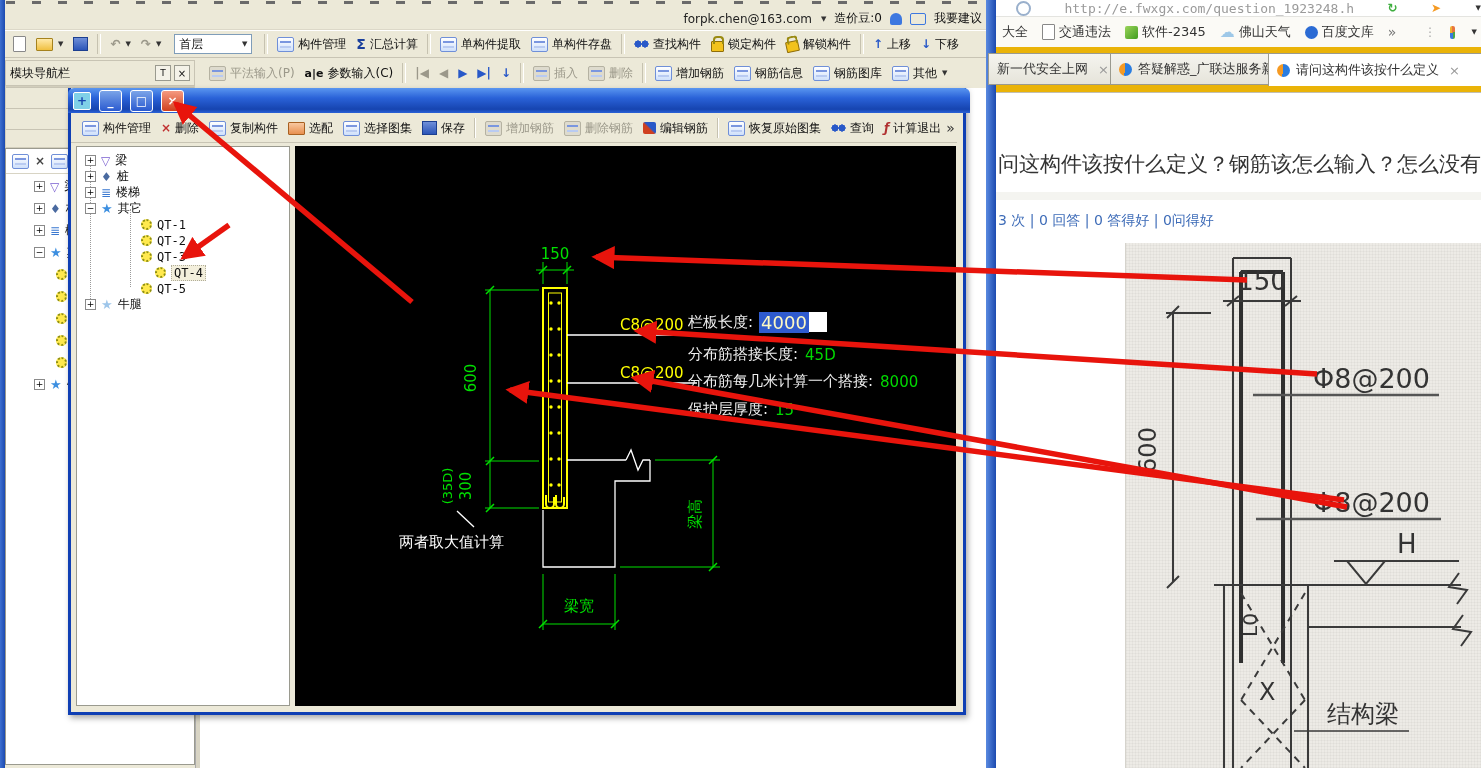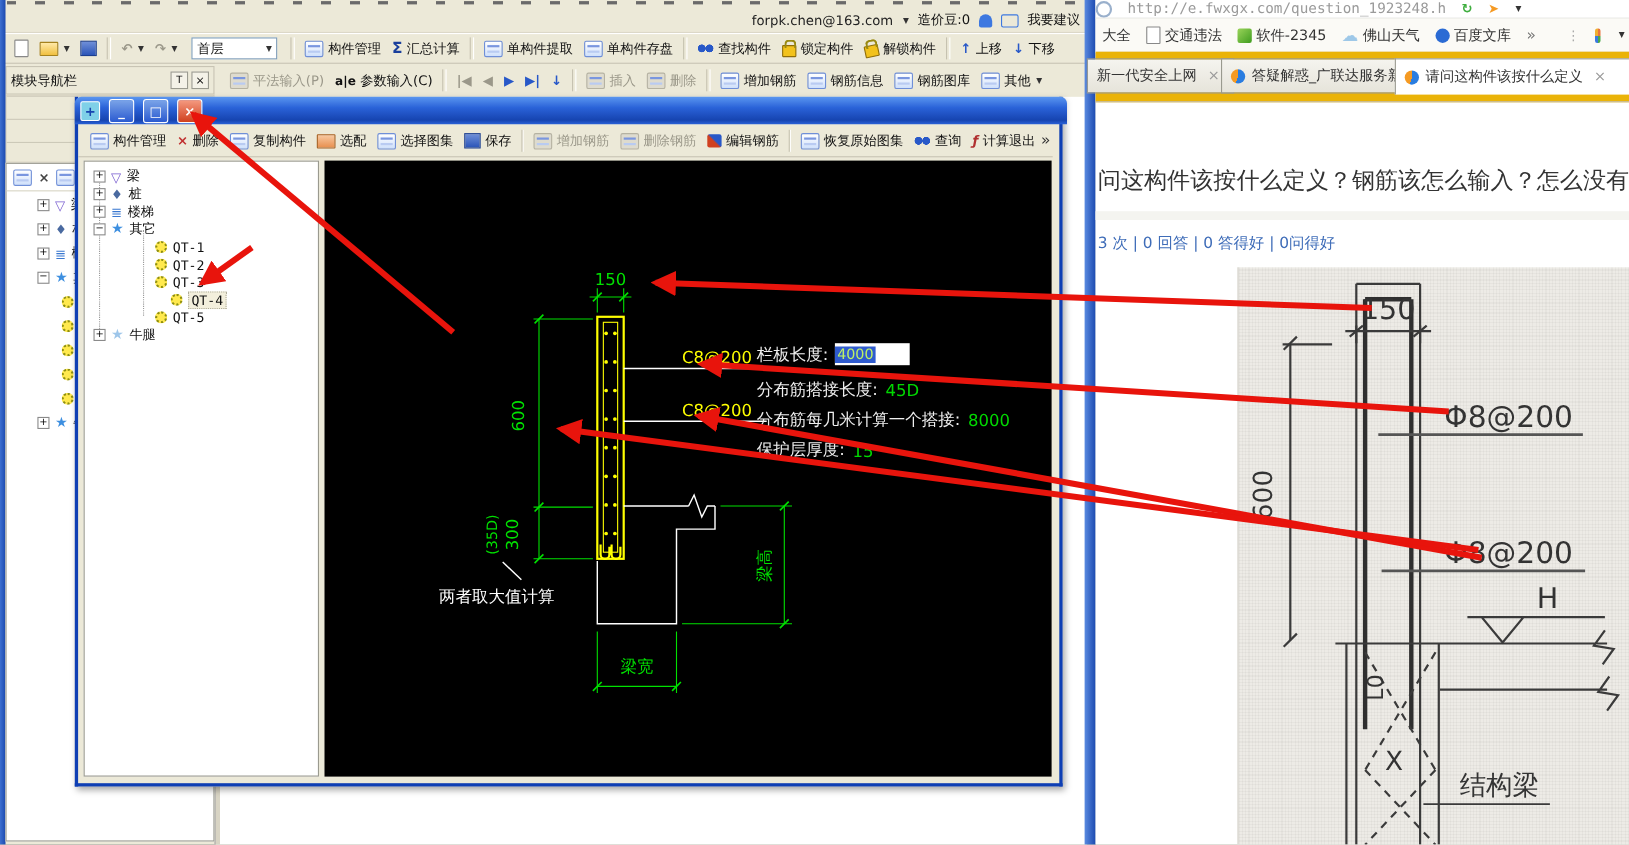--- a/index.html
+++ b/index.html
@@ -248,21 +248,21 @@
       </div>
   </div>
 
   <div class="abs" style="left:196px;top:88px;width:792px;height:680px;background:#fff;"></div>
   <div class="abs" style="left:195px;top:712px;width:4px;height:56px;background:#d8d4c4;border-left:1px solid #aaa;"></div>
 
   <div class="abs" style="left:0;top:0;width:5px;height:768px;background:linear-gradient(90deg,#3d6fd0,#1c4ab0);"></div>
   <div class="abs" style="left:986px;top:0;width:10px;height:768px;background:linear-gradient(90deg,#5a8ae0,#1c4ab0);"></div>
 
   <div class="abs" style="left:996px;top:0;width:485px;height:768px;background:#fff;">
-    <div class="tb" style="height:16px;background:#fff;border-bottom:1px solid #e4e4e0;gap:14px;padding-left:0;">
+    <div class="tb" style="height:16px;background:#fff;border-bottom:1px solid #e4e4e0;gap:14px;padding-left:20px;justify-content:space-between;">
       <span style="width:11px;height:11px;border:2px solid #9ab0cc;border-radius:50%;display:inline-block;"></span>
       <span style="font-family:'DejaVu Sans Mono','Liberation Mono',monospace;color:#9a9a9a;font-size:13px;white-space:nowrap;">http://e.fwxgx.com/question_1923248.h</span>
       <span style="color:#3fae3f;font-weight:bold;">↻</span>
       <span style="color:#f59a23;font-weight:bold;">➤</span>
       <span class="caret">▼</span>
     </div>
     <div class="tb" style="height:30px;background:#fbfaf6;border-bottom:1px solid #e0ded4;gap:14px;padding-left:6px;">
       <span class="bm">
           <span>大全</span>
         </span>
@@ -513,21 +513,21 @@
           <path d="M543,512 V569 H615 V483 H650 V462"></path>
           <path d="M567,462 H626 M626,462 L631,452 L638,472 L643,462 H650"></path>
           <path d="M457,513 L474,529"></path>
         </g>
         <text x="399" y="549" font-size="15" fill="#ffffff">两者取大值计算</text>
       </svg>
 
       <div class="prm" style="left:393px;top:166px;">
         <span>栏板长度:</span>
         <span style="display:inline-flex;width:68px;height:20px;background:#fff;margin-left:6px;align-items:center;">
-          <span style="background:#2f5bce;color:#bef264;padding:0 2px;font-size:13px;">4000</span>
+          <span style="background:#2f5bce;color:#fef9c3;padding:0 2px;font-size:18px;">4000</span>
         </span>
       </div>
       <div class="prm" style="left:393px;top:199px;">
         <span>分布筋搭接长度:</span>
         <span class="val">45D</span>
       </div>
       <div class="prm" style="left:393px;top:226px;">
         <span>分布筋每几米计算一个搭接:</span>
         <span class="val">8000</span>
       </div>

